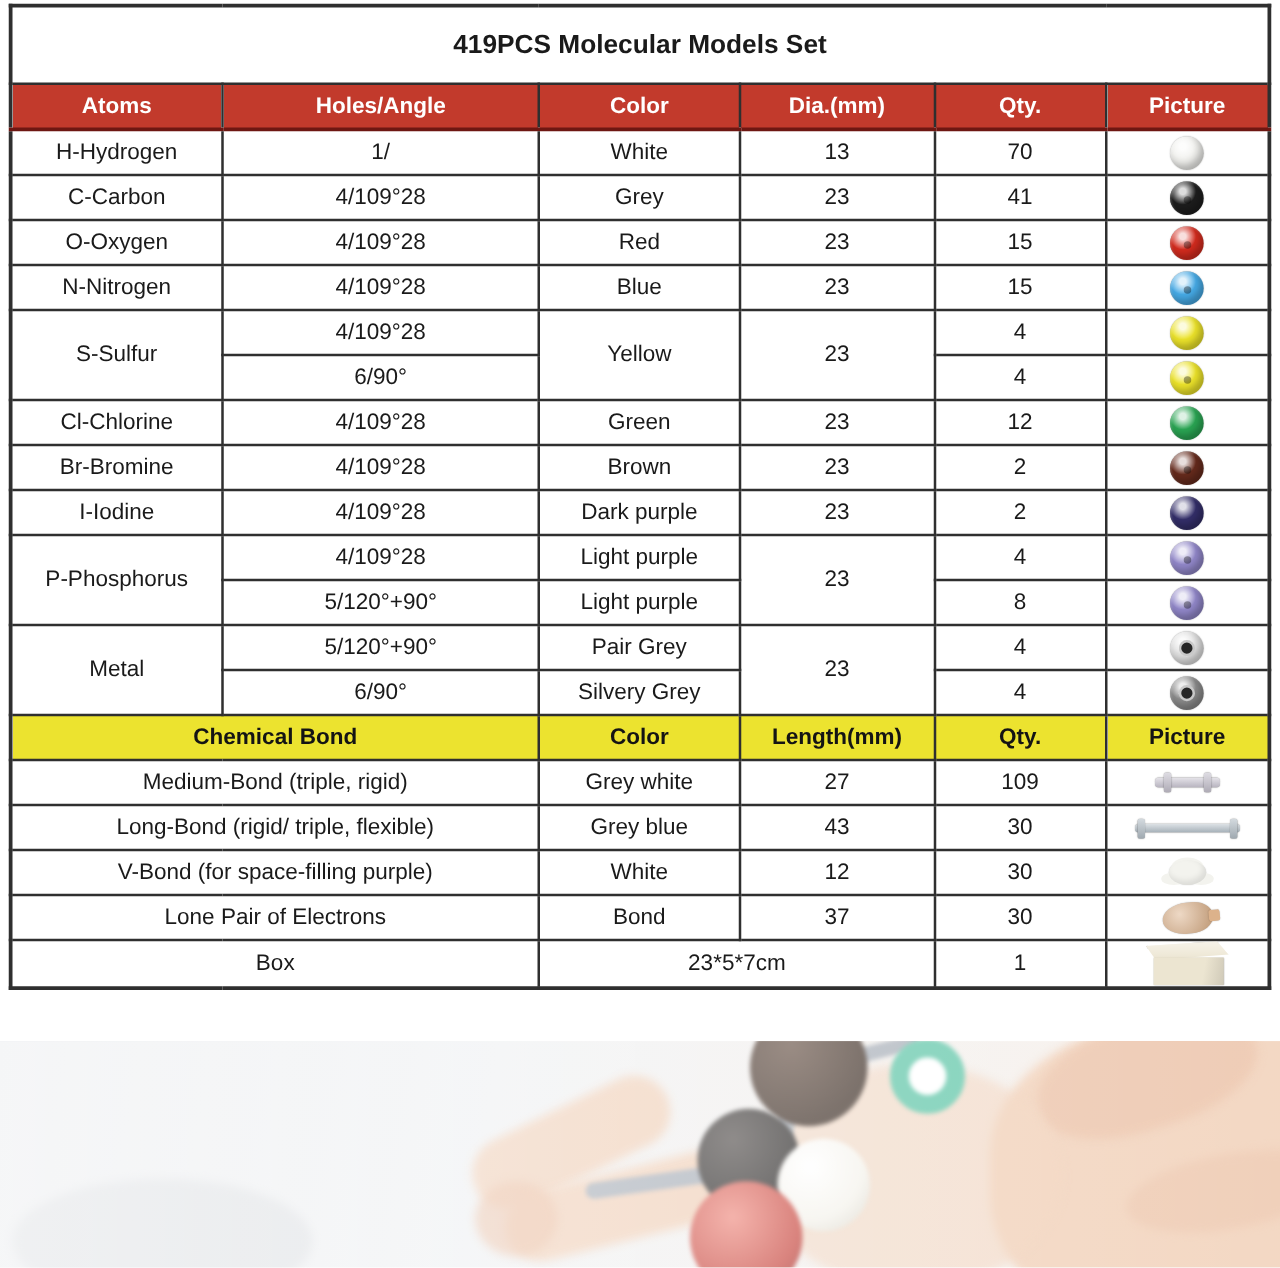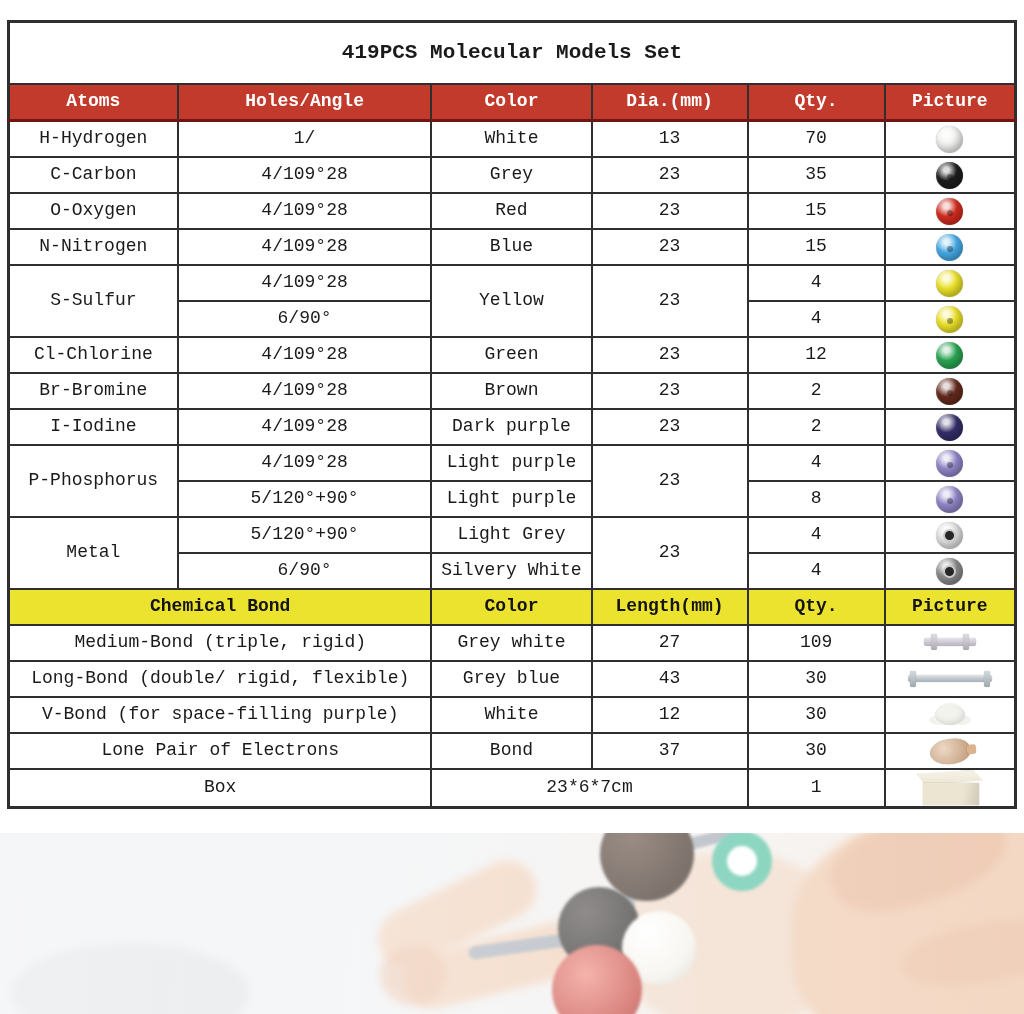--- a/index.html
+++ b/index.html
@@ -1,21 +1,21 @@
 <!DOCTYPE html>
 <html><head>
 <meta charset="utf-8">
 <style>
   html,body{margin:0;padding:0;}
   body{
     width:1024px;height:1014px;position:relative;background:#ffffff;
     font-family:"Liberation Sans", sans-serif;color:var(--ink,#1a1a1a);
     overflow:hidden;
   }
-  .table-wrap{position:absolute;top:20px;left:7px;width:1010px;font-family:Liberation Mono, monospace;}
+  .table-wrap{position:absolute;top:3px;left:7px;width:1010px;}
   table.spec{
     width:100%;border-collapse:collapse;table-layout:fixed;
     border:3px solid var(--line,#2f2f2f);
   }
   table.spec td, table.spec th{
     border:2px solid var(--line,#2f2f2f);
     text-align:center;vertical-align:middle;
     font-size:18px;line-height:1.1;
     padding:0 2px;background:#fff;
     overflow:hidden;white-space:nowrap;
@@ -119,21 +119,21 @@
       <td>13</td>
       <td>70</td>
       <td><span class="ball" style="--ball: #f1f1ee;"></span></td>
     </tr>
 
     <tr class="data-row">
       <td>C-Carbon</td>
       <td>4/109°28</td>
       <td>Grey</td>
       <td>23</td>
-      <td>35</td>
+      <td>41</td>
       <td><span class="ball dimple" style="--ball: #1d1d1d;"></span></td>
     </tr>
 
     <tr class="data-row">
       <td>O-Oxygen</td>
       <td>4/109°28</td>
       <td>Red</td>
       <td>23</td>
       <td>15</td>
       <td><span class="ball dimple" style="--ball: #d32b1e;"></span></td>
@@ -200,28 +200,28 @@
     <tr class="data-row">
       <td>5/120°+90°</td>
       <td>Light purple</td>
       <td>8</td>
       <td><span class="ball dimple" style="--ball: #9187c9;"></span></td>
     </tr>
 
     <tr class="data-row">
       <td rowspan="2">Metal</td>
       <td>5/120°+90°</td>
-      <td>Light Grey</td>
+      <td>Pair Grey</td>
       <td rowspan="2">23</td>
       <td>4</td>
       <td><span class="ball hole" style="--ball: #e0e0e0;"></span></td>
     </tr>
     <tr class="data-row">
       <td>6/90°</td>
-      <td>Silvery White</td>
+      <td>Silvery Grey</td>
       <td>4</td>
       <td><span class="ball hole" style="--ball: #8a8a8a;"></span></td>
     </tr>
 
     <tr class="header-yellow">
       <th colspan="2">Chemical Bond</th>
       <th>Color</th>
       <th>Length(mm)</th>
       <th>Qty.</th>
       <th>Picture</th>
@@ -229,21 +229,21 @@
 
     <tr class="data-row">
       <td colspan="2">Medium-Bond (triple, rigid)</td>
       <td>Grey white</td>
       <td>27</td>
       <td>109</td>
       <td><span class="rod" style="--part: #c9c5d1;"></span></td>
     </tr>
 
     <tr class="data-row">
-      <td colspan="2">Long-Bond (double/ rigid, flexible)</td>
+      <td colspan="2">Long-Bond (rigid/ triple, flexible)</td>
       <td>Grey blue</td>
       <td>43</td>
       <td>30</td>
       <td><span class="rod long" style="--part: #b7c2ca;"></span></td>
     </tr>
 
     <tr class="data-row">
       <td colspan="2">V-Bond (for space-filling purple)</td>
       <td>White</td>
       <td>12</td>
@@ -254,21 +254,21 @@
     <tr class="data-row">
       <td colspan="2">Lone Pair of Electrons</td>
       <td>Bond</td>
       <td>37</td>
       <td>30</td>
       <td><span class="teardrop" style="--part: #dcb28b;"></span></td>
     </tr>
 
     <tr class="data-row">
       <td colspan="2">Box</td>
-      <td colspan="2">23*6*7cm</td>
+      <td colspan="2">23*5*7cm</td>
       <td>1</td>
       <td><span class="box3d" style="--part: #ece5d1;"><span class="lid"></span><span class="body"></span></span></td>
     </tr>
   </tbody>
     </table>
 </div>
 
 <div class="photo" style="--skin: #f0cdb3; --skin2: #e9bb9e; --dk: #42332a; --blk: #2c2a29; --wht: #f4f2eb; --redp: #c74840; --teal: #5ec5a7; --rod: #a8afb8;">
 
   <div class="blob" style="left:10px;top:110px;width:240px;height:100px;border-radius:50%;background:#c6cacf;opacity:.45;"></div>

